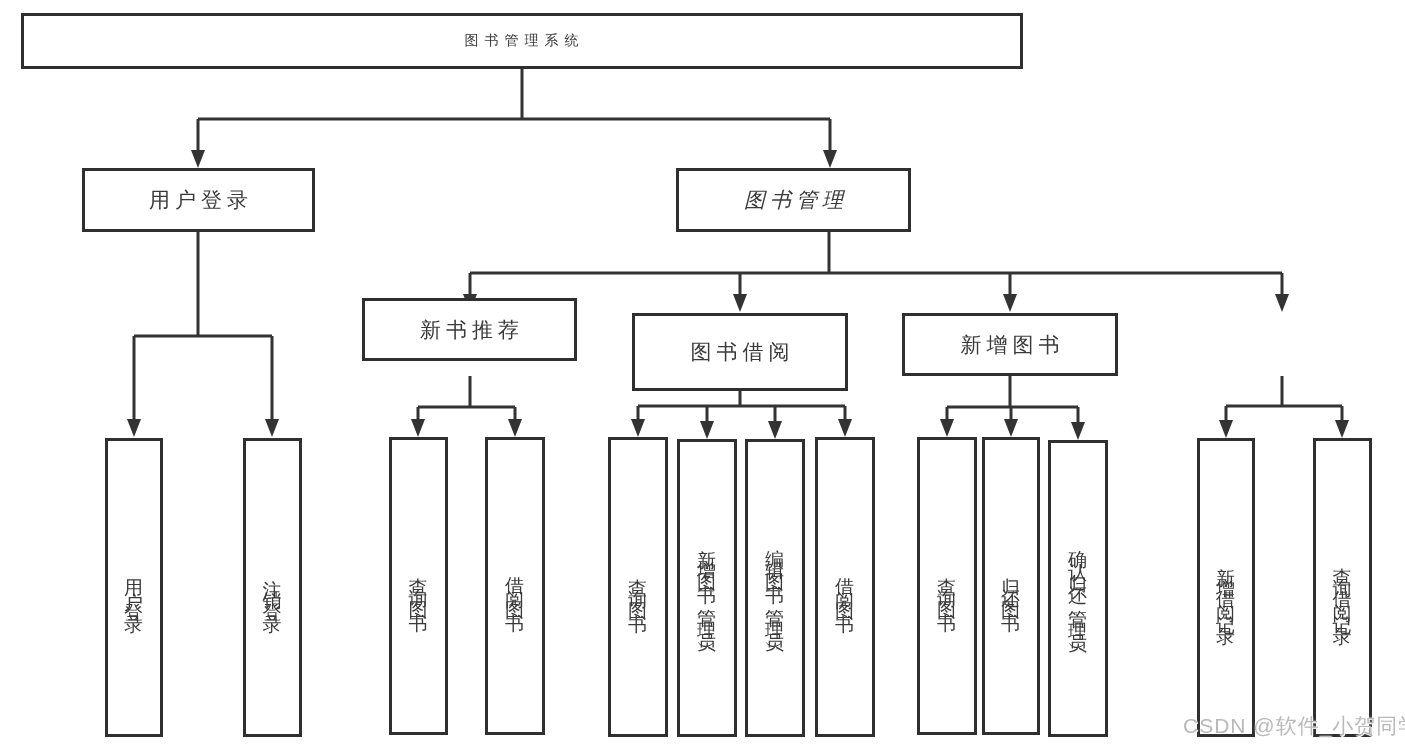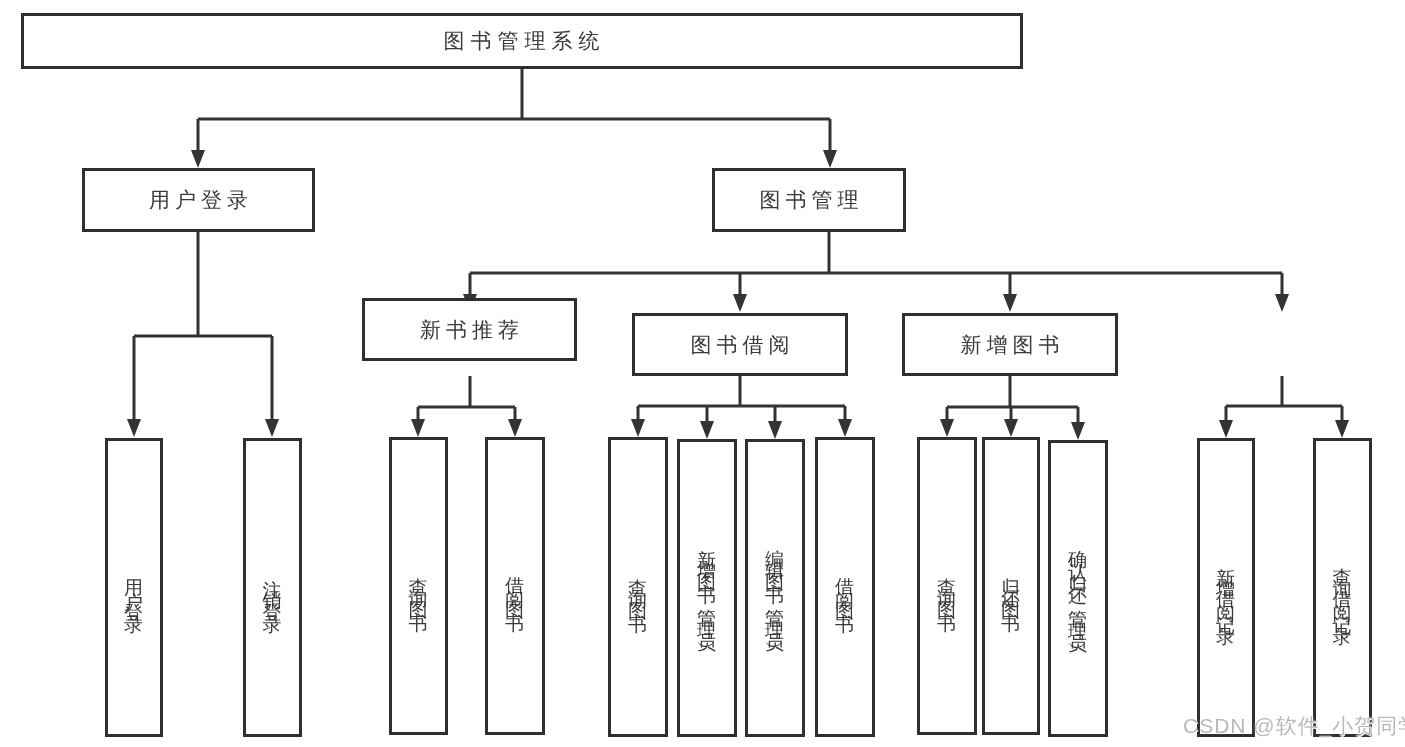--- a/index.html
+++ b/index.html
@@ -23,21 +23,21 @@
     border: 3px solid #2f2f2f;
     background: #ffffff;
     display: flex;
     align-items: center;
     justify-content: center;
     font-size: 21px;
     letter-spacing: 5px;
     text-indent: 5px;
     white-space: nowrap;
   }
-  .box.root { font-size: 21px; letter-spacing: 6px; }
+  .box.root { font-size: 14px; letter-spacing: 6px; }
   .vbox {
     position: absolute;
     box-sizing: border-box;
     border: 3px solid #2f2f2f;
     background: #ffffff;
     display: flex;
     align-items: center;
     justify-content: center;
     font-size: 19px;
   }
@@ -93,24 +93,24 @@
       <polygon points="1004,419 1018,419 1011,437"></polygon>
       <polygon points="1071,422 1085,422 1078,440"></polygon>
       <polygon points="1219,420 1233,420 1226,438"></polygon>
       <polygon points="1335,420 1349,420 1342,438"></polygon>
     </g>
   </svg>
 
   <div class="box root" style="left:21px; top:13px; width:1002px; height:56px;">图书管理系统</div>
 
   <div class="box" style="left:82px; top:168px; width:233px; height:64px;">用户登录</div>
-  <div class="box" style="left:712px; top:168px; width:194px; height:64px;">图书管理</div>
+  <div class="box" style="left:676px; top:168px; width:235px; height:64px;font-style:italic;">图书管理</div>
 
   <div class="box" style="left:362px; top:298px; width:215px; height:63px;">新书推荐</div>
-  <div class="box" style="left:632px; top:313px; width:216px; height:63px;">图书借阅</div>
+  <div class="box" style="left:632px; top:313px; width:216px; height:78px;">图书借阅</div>
   <div class="box" style="left:902px; top:313px; width:216px; height:63px;">新增图书</div>
 
   <div class="vbox" style="left:105px; top:438px; width:58px; height:299px;">
     <span>用户登录</span>
   </div>
   <div class="vbox" style="left:243px; top:438px; width:59px; height:299px;">
     <span>注销登录</span>
   </div>
 
   <div class="vbox" style="left:389px; top:437px; width:59px; height:298px;">

